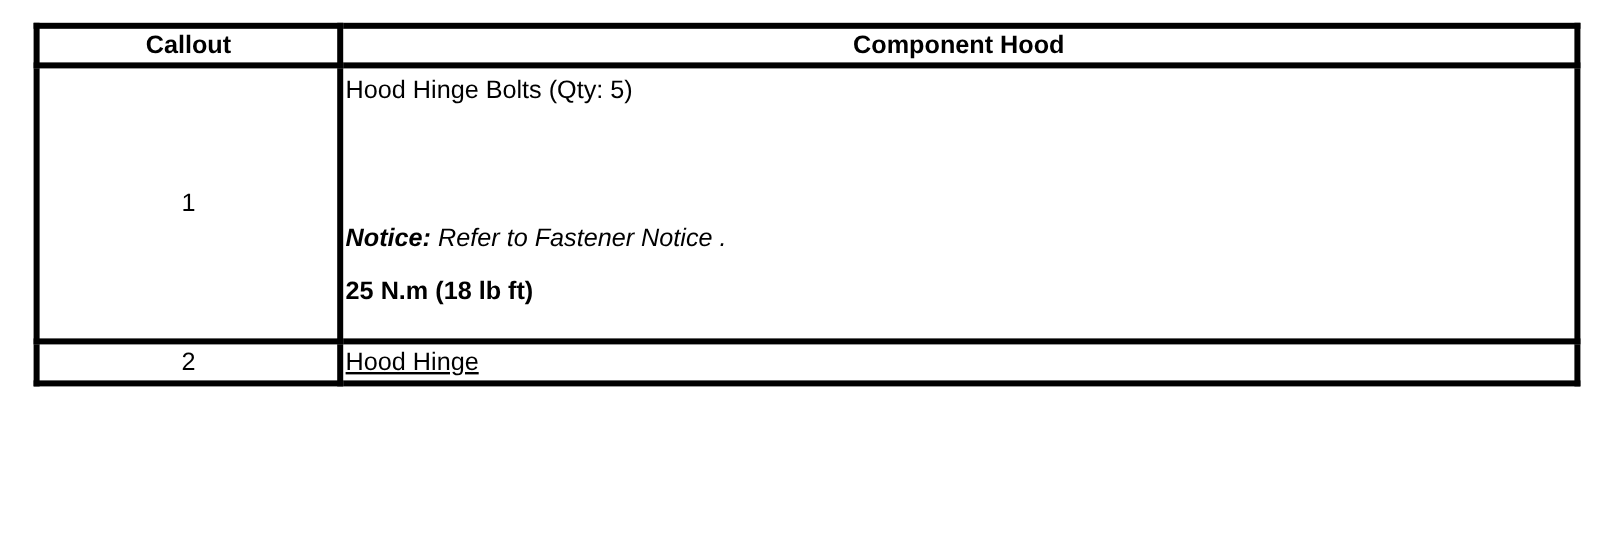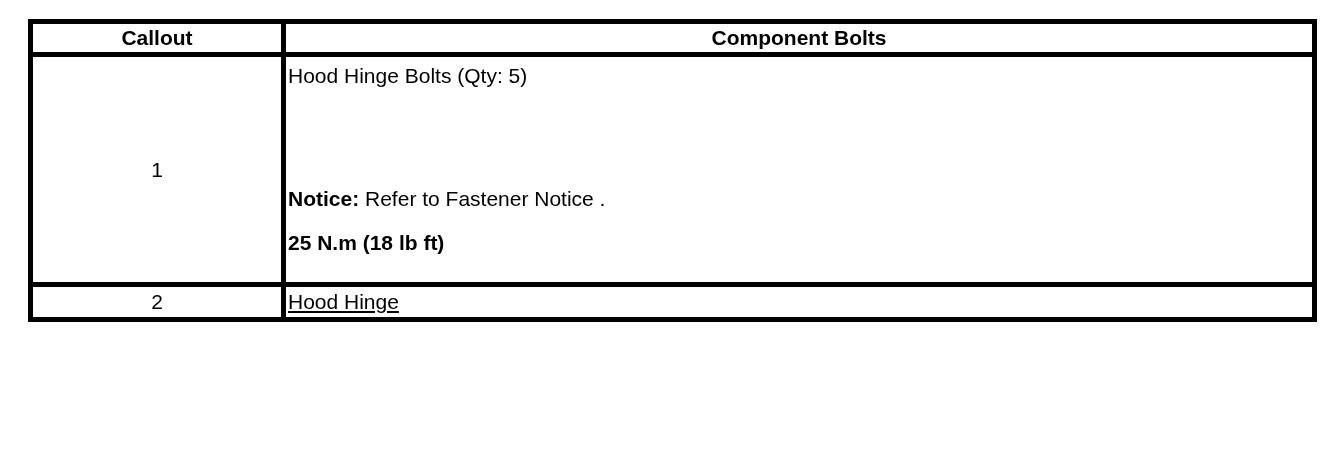--- a/index.html
+++ b/index.html
@@ -58,32 +58,32 @@
     padding: 7px 2px 0 2px;
   }
   td.component-simple {
     vertical-align: middle;
     padding: 0 2px;
     text-decoration: underline;
   }
   p { margin: 0; }
   .bold { font-weight: bold; }
   .preliminary-step { margin-top: 40px; }
-  .notice-line { margin-top: 99px; }
+  .notice-line { margin-top: 99px; font-style: italic; }
   .torque-line { margin-top: 20px; font-weight: bold; }
 </style>
 </head>
 <body>
 
 <div class="canvas">
   <table class="parts-table">
     <tbody>
       <tr>
         <th class="col-header callout-col">Callout</th>
-        <th class="col-header">Component Bolts</th>
+        <th class="col-header">Component Hood</th>
       </tr>
 
 
       <tr>
         <td class="callout-cell row1-callout">1</td>
         <td class="component-cell">
           <p>Hood Hinge Bolts (Qty: 5)</p>
           <p class="notice-line"><span class="bold">Notice:</span><span> Refer to Fastener Notice .</span></p>
           <p class="torque-line">25 N.m (18 lb ft)</p>
         </td>

